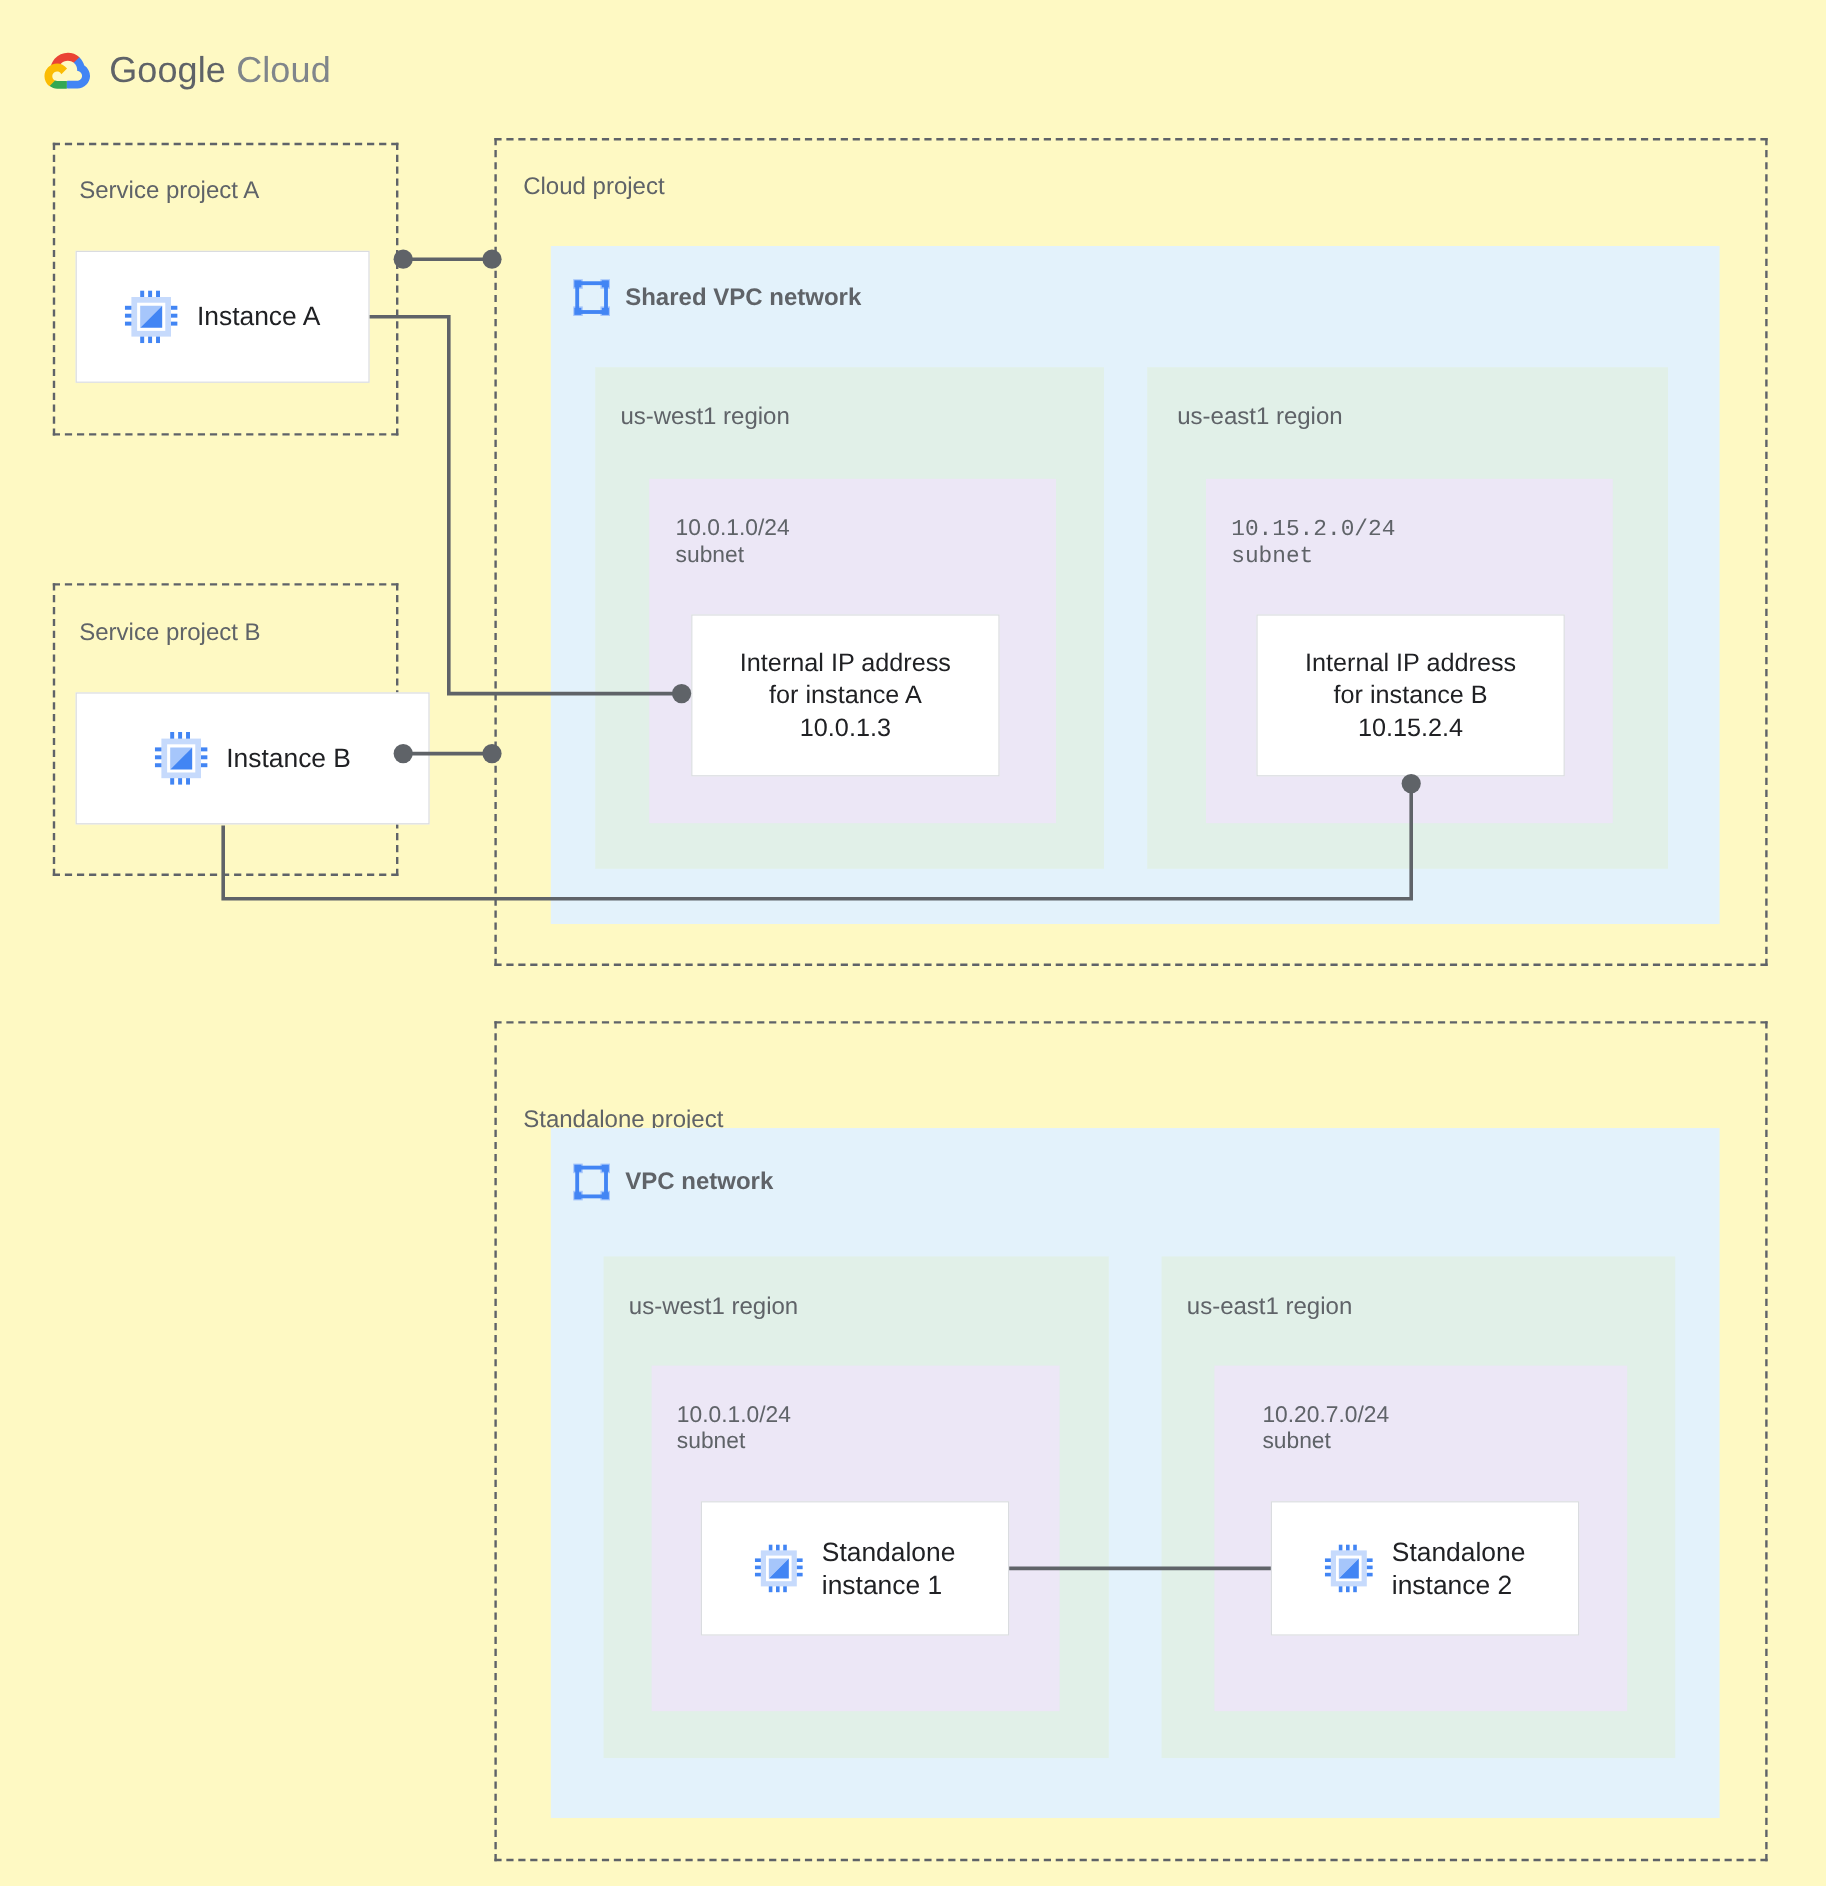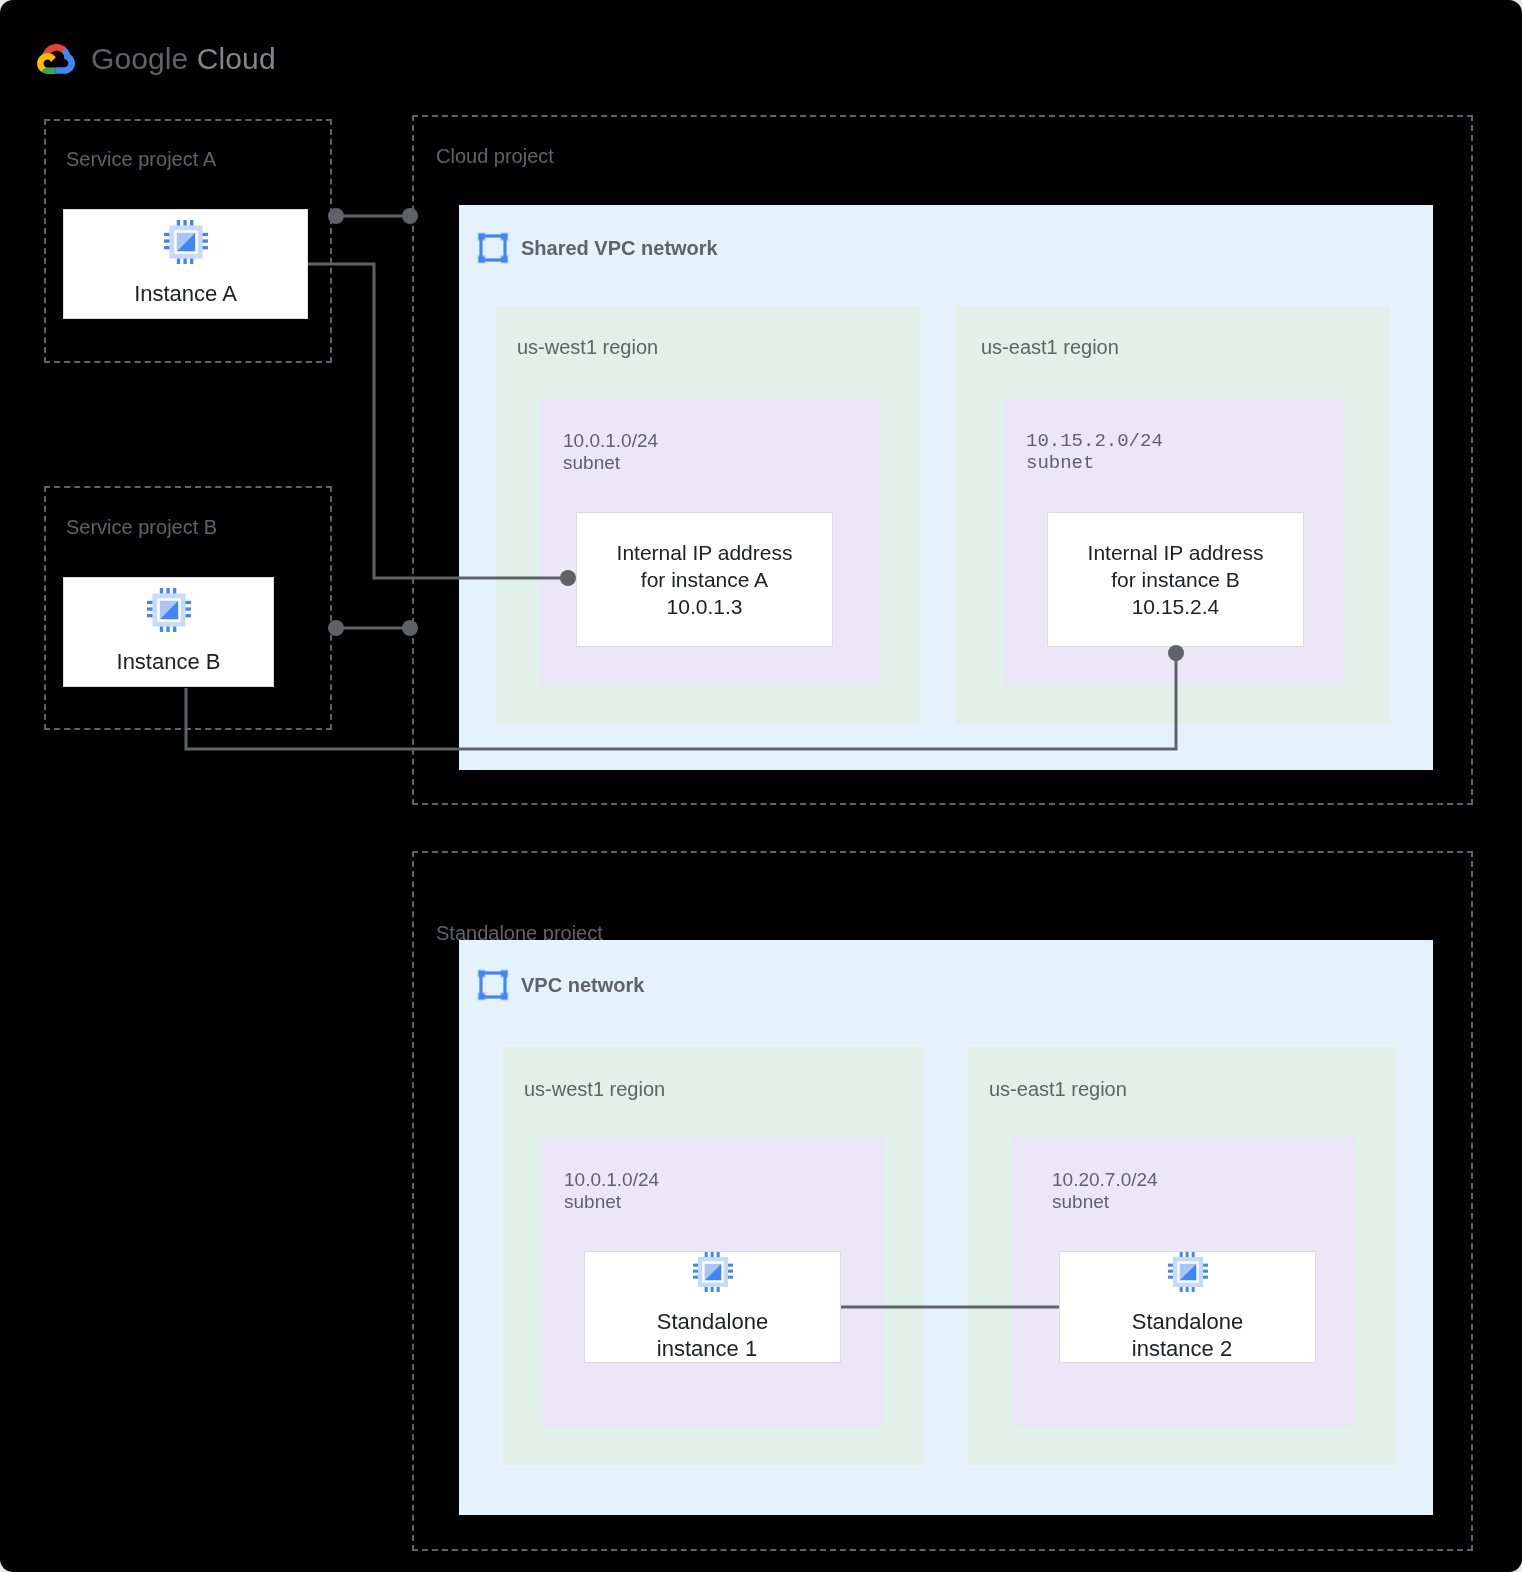--- a/index.html
+++ b/index.html
@@ -7,23 +7,22 @@
     padding: 0;
     background: #e8ebed;
   }
   body {
     font-family: "Liberation Sans", sans-serif;
   }
   #canvas {
     position: relative;
     width: 1522px;
     height: 1572px;
-    background: #000000;
+    background: #fef9c3;
     overflow: hidden;
-    border-radius: 13px;
   }
   .abs { position: absolute; box-sizing: border-box; }
 
   
   .logo-wrap { left: 36px; top: 38px; display: flex; align-items: center; gap: 13px; }
   .logo-mark { width: 42px; height: 42px; display:block; }
   .logo-text {
     font-size: 30px;
     color: #5f6368;
     letter-spacing: 0.1px;
@@ -94,21 +93,20 @@
     color: #202124;
     text-align: center;
     line-height: 1.29;
     white-space: pre-line;
   }
   .card-inst {
     display: flex;
     align-items: center;
     justify-content: center;
     gap: 16px;
-    flex-direction: column;
   }
   .card-inst .inst-label {
     font-size: 22px;
     color: #202124;
     line-height: 1.24;
     white-space: pre-line;
   }
   .chip-icon { width: 44px; height: 44px; flex: 0 0 auto; display:block; }
   .chip-icon-sm { width: 40px; height: 40px; flex: 0 0 auto; display:block; }
 
@@ -162,21 +160,21 @@
         <rect x="5.6" y="5.6" width="12.8" height="12.8" fill="#ffffff"></rect>
         <path d="M7 7h10L7 17z" fill="#a6c6fb"></path>
         <path d="M17 7v10H7z" fill="#4285f4"></path>
       </svg>
     </span>
     <span class="inst-label">Instance A</span>
   </div>
 
   <div class="abs project" style="left:44px; top:486px; width:288px; height:244px;"></div>
   <div class="project-label" style="left:66px; top:516px;">Service project B</div>
-  <div class="abs card card-inst" style="left:63px; top:577px; width:211px; height:110px;">
+  <div class="abs card card-inst" style="left:63px; top:577px; width:295px; height:110px;">
     <span>
       <svg class="chip-icon" viewBox="0 0 24 24" aria-hidden="true">
         <g fill="#4285f4">
           <rect x="7" y="0" width="1.8" height="3.2"></rect>
             <rect x="10.6" y="0" width="1.8" height="3.2"></rect>
             <rect x="14.2" y="0" width="1.8" height="3.2"></rect>
           <rect x="7" y="20.8" width="1.8" height="3.2"></rect>
             <rect x="10.6" y="20.8" width="1.8" height="3.2"></rect>
             <rect x="14.2" y="20.8" width="1.8" height="3.2"></rect>
           <rect x="0" y="7" width="3.2" height="1.8"></rect>

